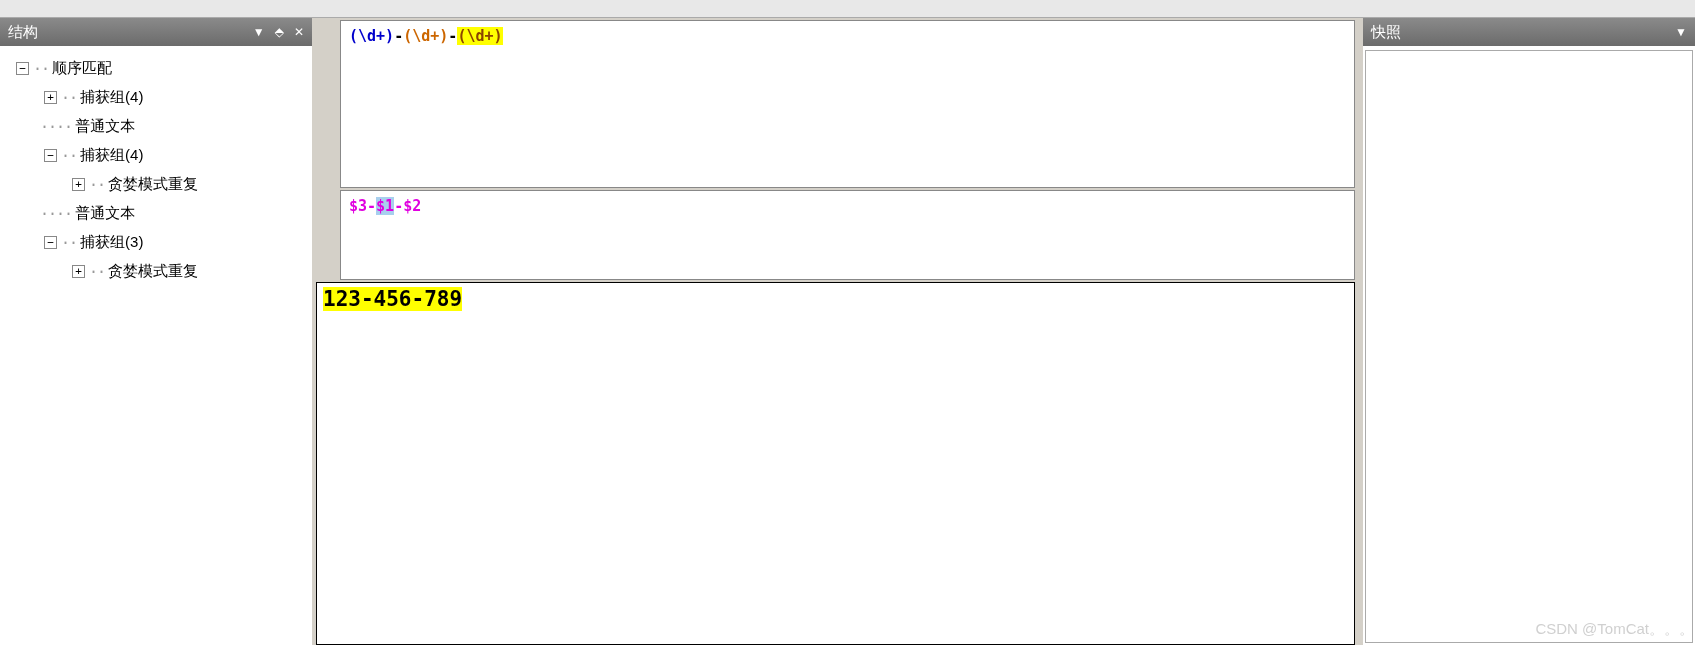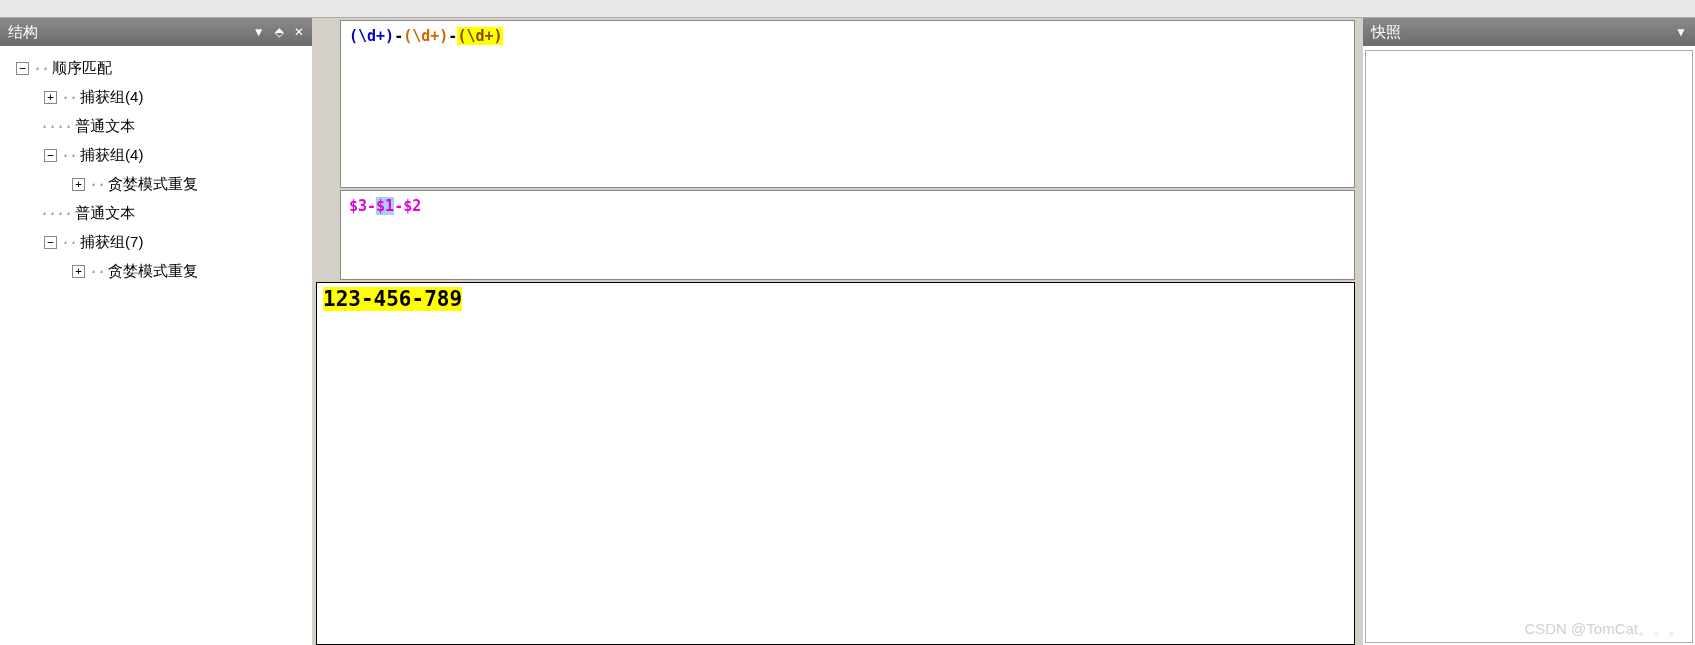--- a/index.html
+++ b/index.html
@@ -137,21 +137,21 @@
 .regex-group2 { color: #cc6600; }
 .regex-group3 { color: #8b4500; background: #ffff00; }
 .regex-dash { color: #000; }
 .replace-text { color: #e000e0; }
 .sel-highlight { background: #a8cfee; }
 .hl-yellow { background: #ffff00; }
 .hl-blue { background: #a8e0f5; }
 .watermark {
   position: absolute;
   bottom: 6px;
-  right: 12px;
+  right: 1px;
   color: #d0d0d0;
   font-size: 15px;
   font-family: sans-serif;
 }
 </style>
 </head>
 <body>
 
 <div class="top-bar"></div>
 
@@ -191,21 +191,21 @@
         <span class="tree-connector">··</span>
         <span class="tree-label">贪婪模式重复</span>
       </div>
       <div class="tree-node level-1">
         <span class="tree-connector">····</span>
         <span class="tree-label">普通文本</span>
       </div>
       <div class="tree-node level-1">
         <span class="tree-toggle">−</span>
         <span class="tree-connector">··</span>
-        <span class="tree-label">捕获组(7)</span>
+        <span class="tree-label">捕获组(3)</span>
       </div>
       <div class="tree-node level-2">
         <span class="tree-toggle">+</span>
         <span class="tree-connector">··</span>
         <span class="tree-label">贪婪模式重复</span>
       </div>
     </div>
   </div>
 
   <div class="center-panel">

